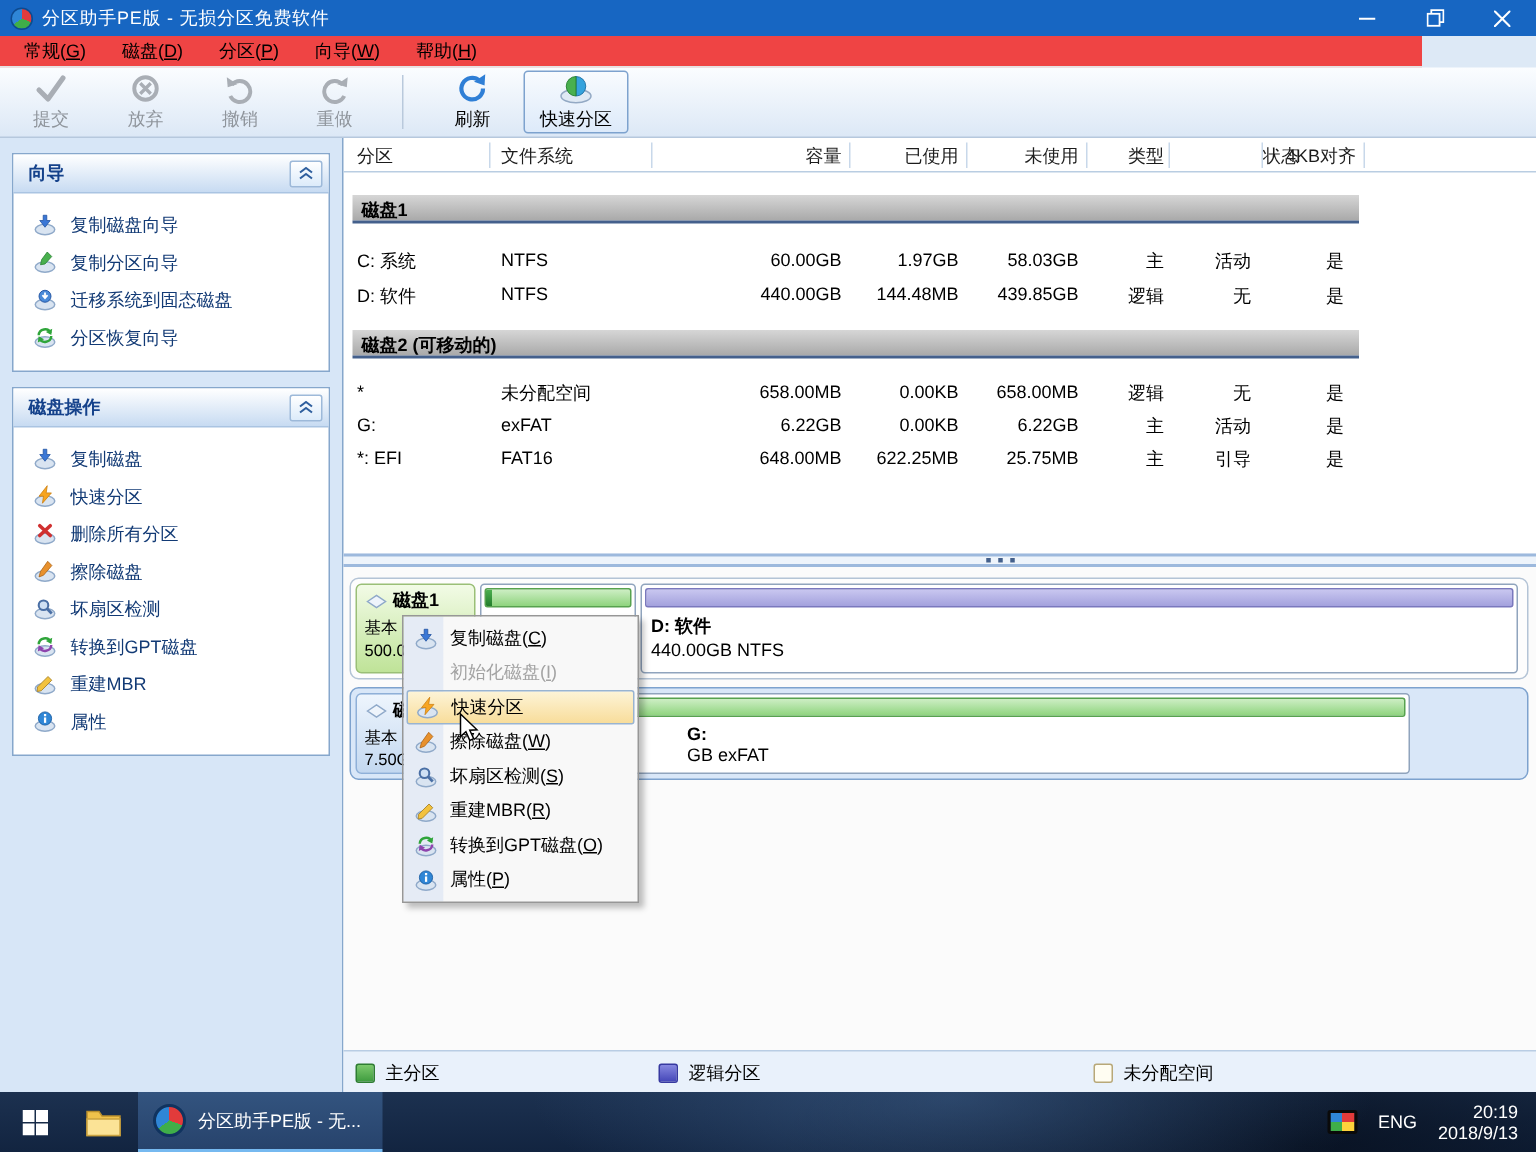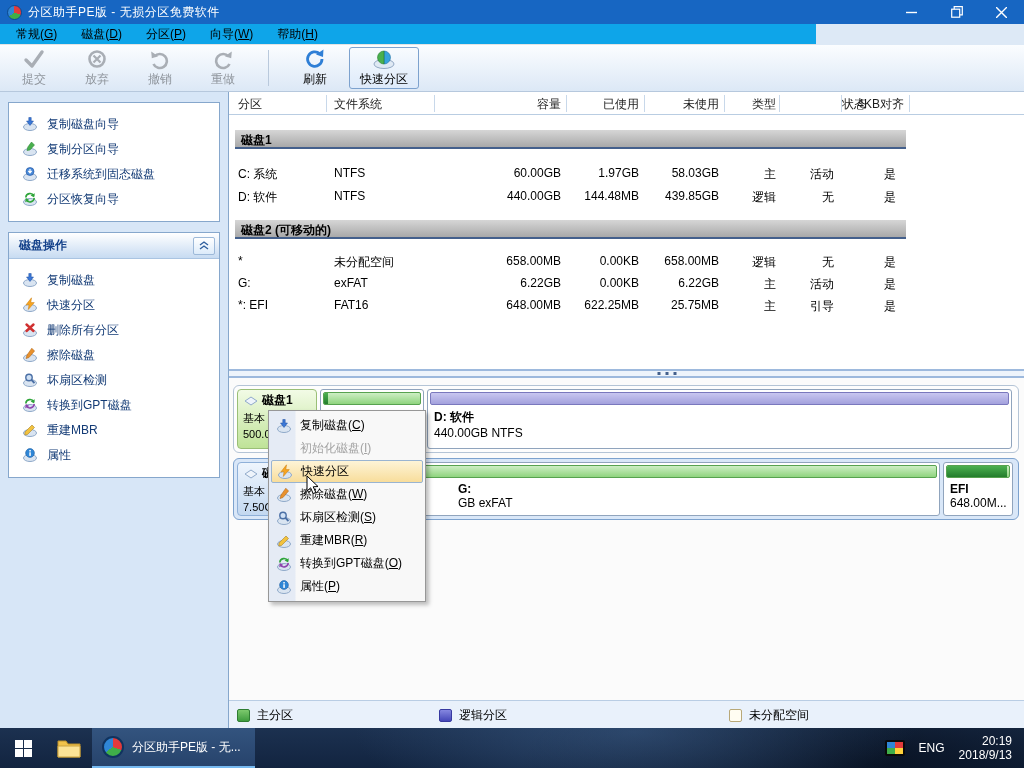--- a/index.html
+++ b/index.html
@@ -11,22 +11,22 @@
   .titlebar { position:absolute; left:0; top:0; width:1024px; height:24px;
     background:#1766c2; display:flex; align-items:center; color:#fff; }
   .app-pie { width:15px; height:15px; border-radius:50%; margin:0 6px 0 7px;
     background:conic-gradient(#e23b3b 0 110deg,#3fae49 110deg 235deg,#2f86d6 235deg 360deg);
     border:1px solid #0d4a8f; }
   .title-text { font-size:12px; letter-spacing:.5px; }
   .win-controls { position:absolute; right:0; top:0; height:24px; display:flex; }
   .win-btn { width:45px; height:24px; display:flex; align-items:center; justify-content:center; }
 
   
-  .menubar { position:absolute; left:0; top:24px; width:816px; height:21px;
-    background:#0ea5e9; display:flex; align-items:center; padding-left:4px;
+  .menubar { position:absolute; left:0; top:24px; width:948px; height:21px;
+    background:#ef4444; display:flex; align-items:center; padding-left:4px;
     border-bottom:1px solid #e3e3e3; }
   .menubar .mitem { padding:2px 12px; color:#000; cursor:default; }
 
   
   .toolbar { position:absolute; left:0; top:45px; width:1024px; height:47px;
     background:linear-gradient(#fbfdff,#dce8f6); border-bottom:1px solid #b6c8dd;
     display:flex; align-items:center; }
   .tbtn { width:58px; height:42px; display:flex; flex-direction:column; align-items:center;
     justify-content:center; gap:1px; margin-left:5px; }
   .tbtn .tlabel { font-size:12px; }
@@ -212,20 +212,28 @@
         <ellipse cx="13" cy="16" rx="10" ry="4.5" fill="#dfe9f4" stroke="#93a9c4"></ellipse>
         <path d="M13 3 a6.5 6.5 0 0 1 0 13 Z" fill="#35a3dd" stroke="#1b6ea3" stroke-width="0.6"></path>
         <path d="M13 3 a6.5 6.5 0 1 0 0 13 Z" fill="#49b04e" stroke="#237d2c" stroke-width="0.6"></path>
       </svg>
       <span class="tlabel">快速分区</span>
     </div>
   </div>
 
   <div class="sidebar">
     <div class="panel">
+      <div class="panel-hdr">
+        <span class="ptitle">向导</span>
+        <span class="chev-box">
+          <svg width="10" height="9" viewBox="0 0 10 9">
+              <path d="M1 4 L5 1 L9 4 M1 8 L5 5 L9 8" fill="none" stroke="#2f5f9e" stroke-width="1.4"></path>
+            </svg>
+        </span>
+      </div>
       <div class="panel-body">
         <div class="sitem">
           <svg class="cicon" viewBox="0 0 16 16">
               <ellipse cx="8" cy="11" rx="6.5" ry="3.5" fill="#d9e4f1" stroke="#8fa9c9"></ellipse>
               <path d="M6.8 1.5 h2.4 v3.5 h2.3 L8 9.5 4.5 5 h2.3 Z" fill="#3a77d6" stroke="#1d4f9e" stroke-width="0.5"></path>
             </svg>
           <span class="slabel">复制磁盘向导</span>
         </div>
         <div class="sitem">
           <svg class="cicon" viewBox="0 0 16 16">
@@ -456,26 +464,20 @@
         </div>
         <div class="pbox" style="left:86px;width:34px">
           <div class="pstrip empty"></div>
         </div>
         <div class="pbox" style="left:123px;width:583px">
           <div class="pstrip">
               <div class="pfill" style="width:1%"></div>
             </div>
           <div class="ptext" style="padding-left:100px"><b>G:</b><span>GB exFAT</span></div>
         </div>
-        <div class="pbox" style="left:709px;width:70px">
-          <div class="pstrip">
-              <div class="pfill" style="width:96%"></div>
-            </div>
-          <div class="ptext"><b>EFI</b><span>648.00M...</span></div>
-        </div>
       </div>
     </div>
 
     <div class="legend">
       <div class="litem" style="left:8px">
         <span class="lsq lsq1"></span>
         <span>主分区</span>
       </div>
       <div class="litem" style="left:210px">
         <span class="lsq lsq2"></span>

